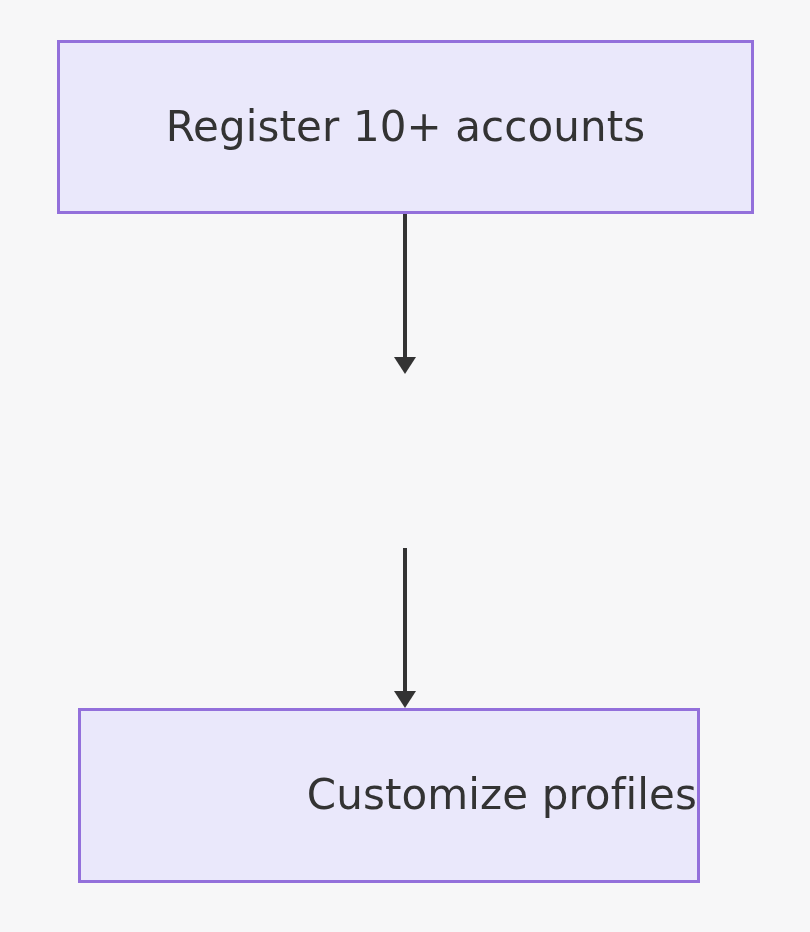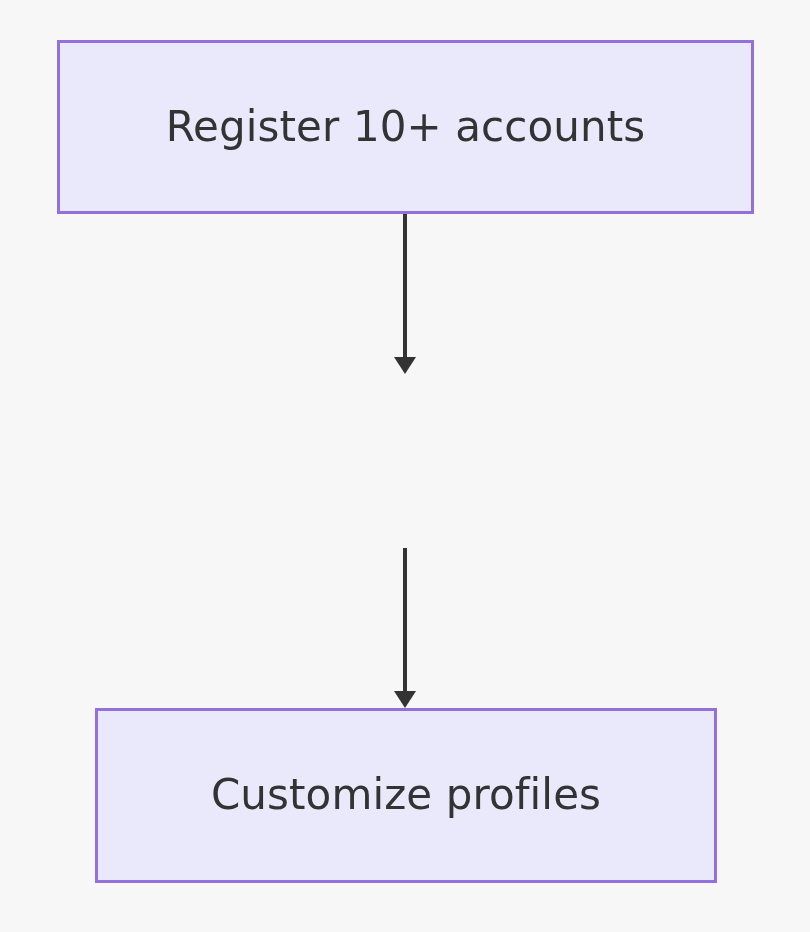--- a/index.html
+++ b/index.html
@@ -48,24 +48,25 @@
     width: 697px;
     height: 174px;
   }
   #node-dedicate {
     left: 11px;
     top: 374px;
     width: 789px;
     height: 174px;
   }
   #node-customize {
-    left: 95px;
+    left: 78px;
     top: 708px;
     width: 622px;
     height: 175px;
+    justify-content: flex-end;
   }
 
   
   .edge-svg {
     position: absolute;
     left: 0;
     top: 0;
     width: 810px;
     height: 932px;
     pointer-events: none;

